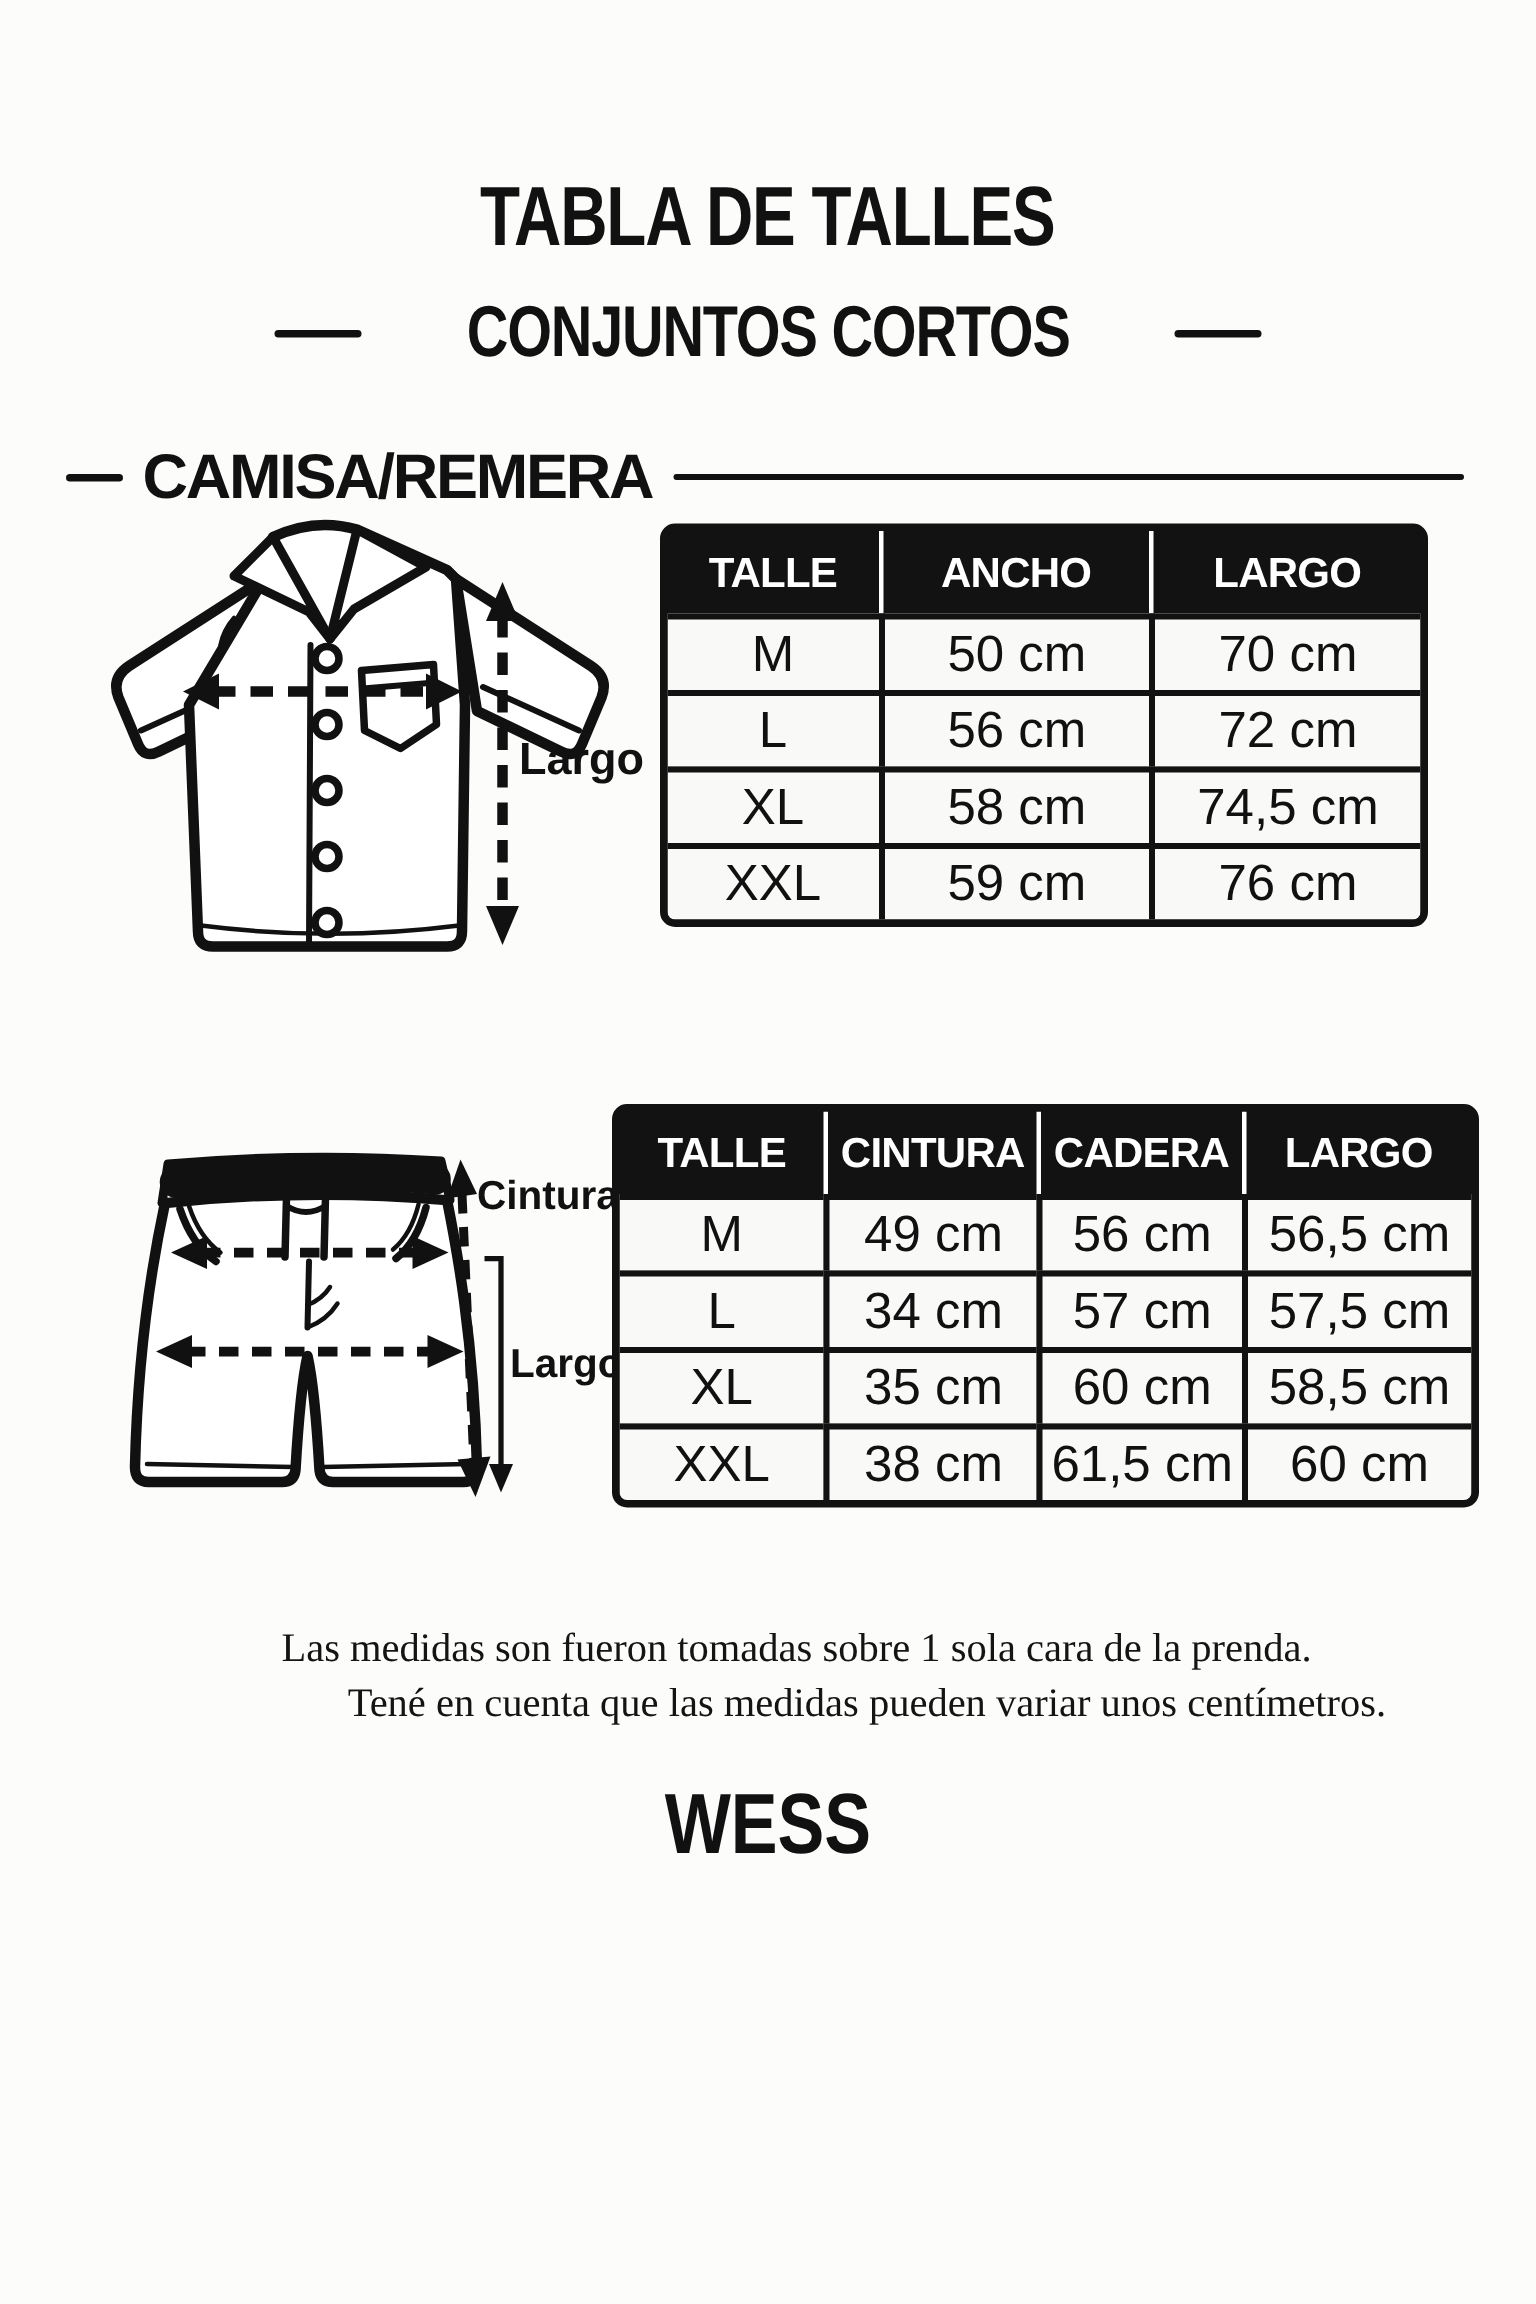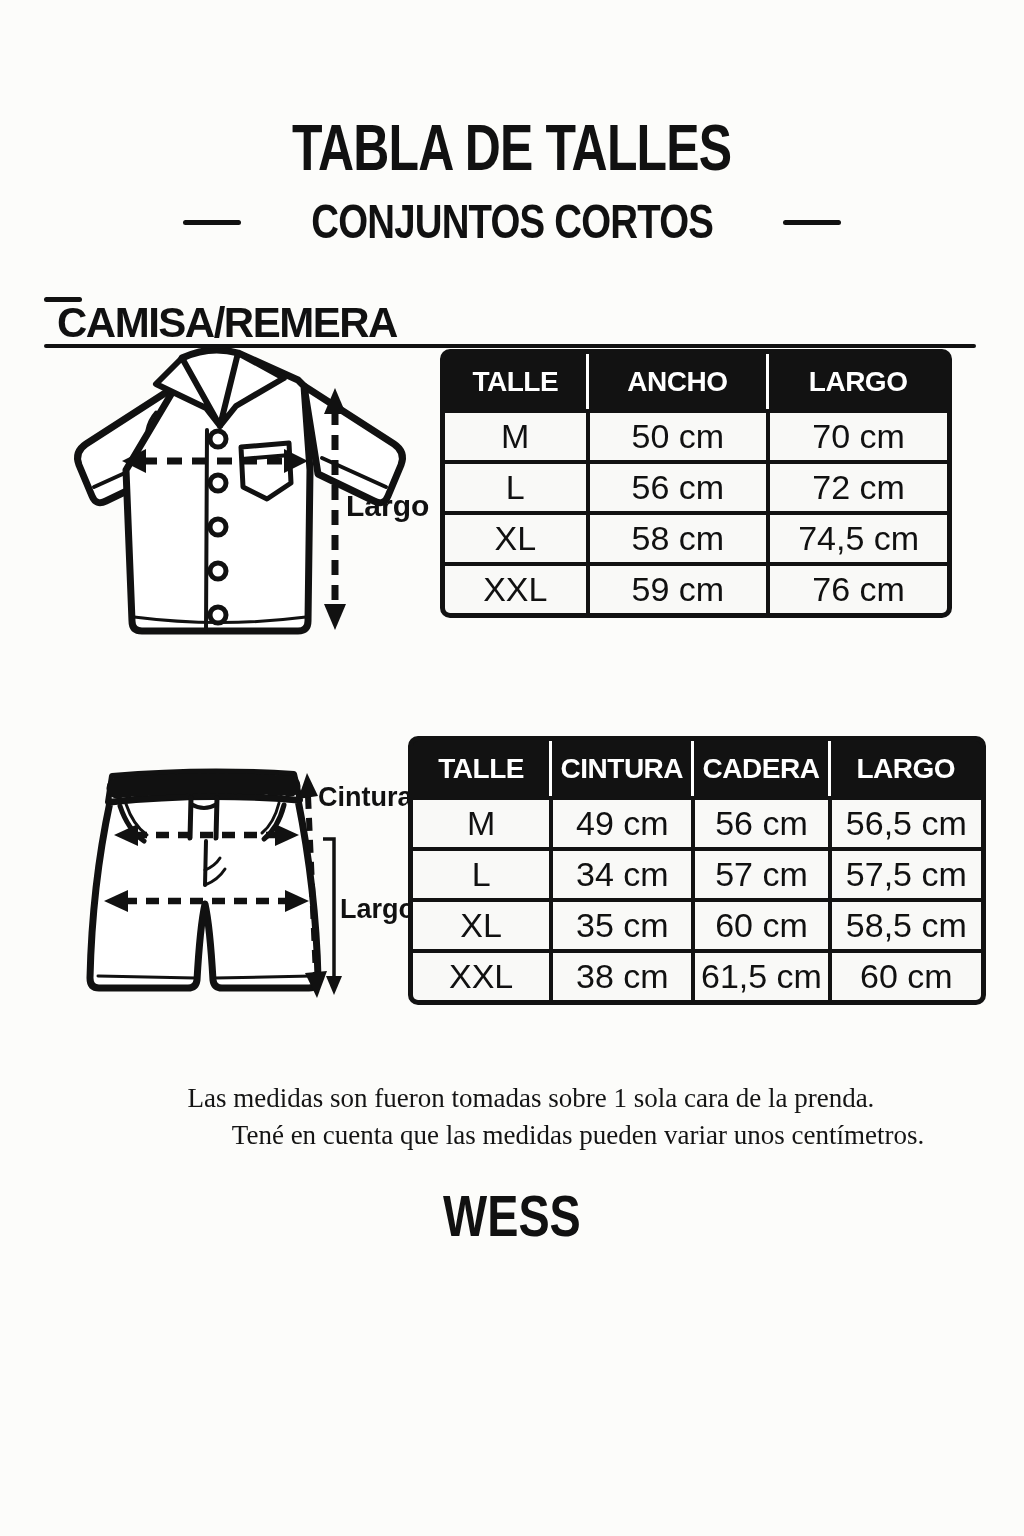--- a/index.html
+++ b/index.html
@@ -6,37 +6,37 @@
   html,body { background:#ffffff; }
   body { font-family:"Liberation Sans", sans-serif; color:#111; }
   #stage {
     position:relative; width:1024px; height:1536px;
     background:#fcfcfa; overflow:hidden; margin:0 auto;
   }
 
   
   .main-title {
     position:absolute; top:116px; left:0; width:100%;
-    text-align:center; font-weight:700; font-size:64px; line-height:1;
+    text-align:center; font-weight:700; font-size:56px; line-height:1;
     letter-spacing:-1px; white-space:nowrap;
   }
   .main-title .squeeze { display:inline-block; transform:scaleX(.78); transform-origin:center; }
   .subtitle-row {
     position:absolute; top:198px; left:0; width:100%;
     display:flex; justify-content:center; align-items:center; gap:20px;
   }
   .subtitle {
     font-weight:700; font-size:48px; line-height:1; letter-spacing:-1px; white-space:nowrap;
   }
   .subtitle .squeeze { display:inline-block; transform:scaleX(.8); transform-origin:center; }
   .title-dash { width:58px; height:5px; background:#111; border-radius:3px; }
 
   
   .section-head {
-    position:absolute; display:flex; left:44px; width:932px;flex-direction:column;
+    position:absolute; display:flex; align-items:center; left:44px; width:932px;
   }
   .section-head.first  { top:297px; }
   .section-head.second { top:690px; }
   .sec-dash { width:38px; height:5px; background:#111; border-radius:3px; flex:0 0 auto; }
   .sec-title {
     font-weight:700; font-size:42px; line-height:1; letter-spacing:-1.5px;
     margin:0 14px 0 13px; white-space:nowrap;
   }
   .sec-rule { flex:1 1 auto; height:4px; background:#111; border-radius:2px; }
 

